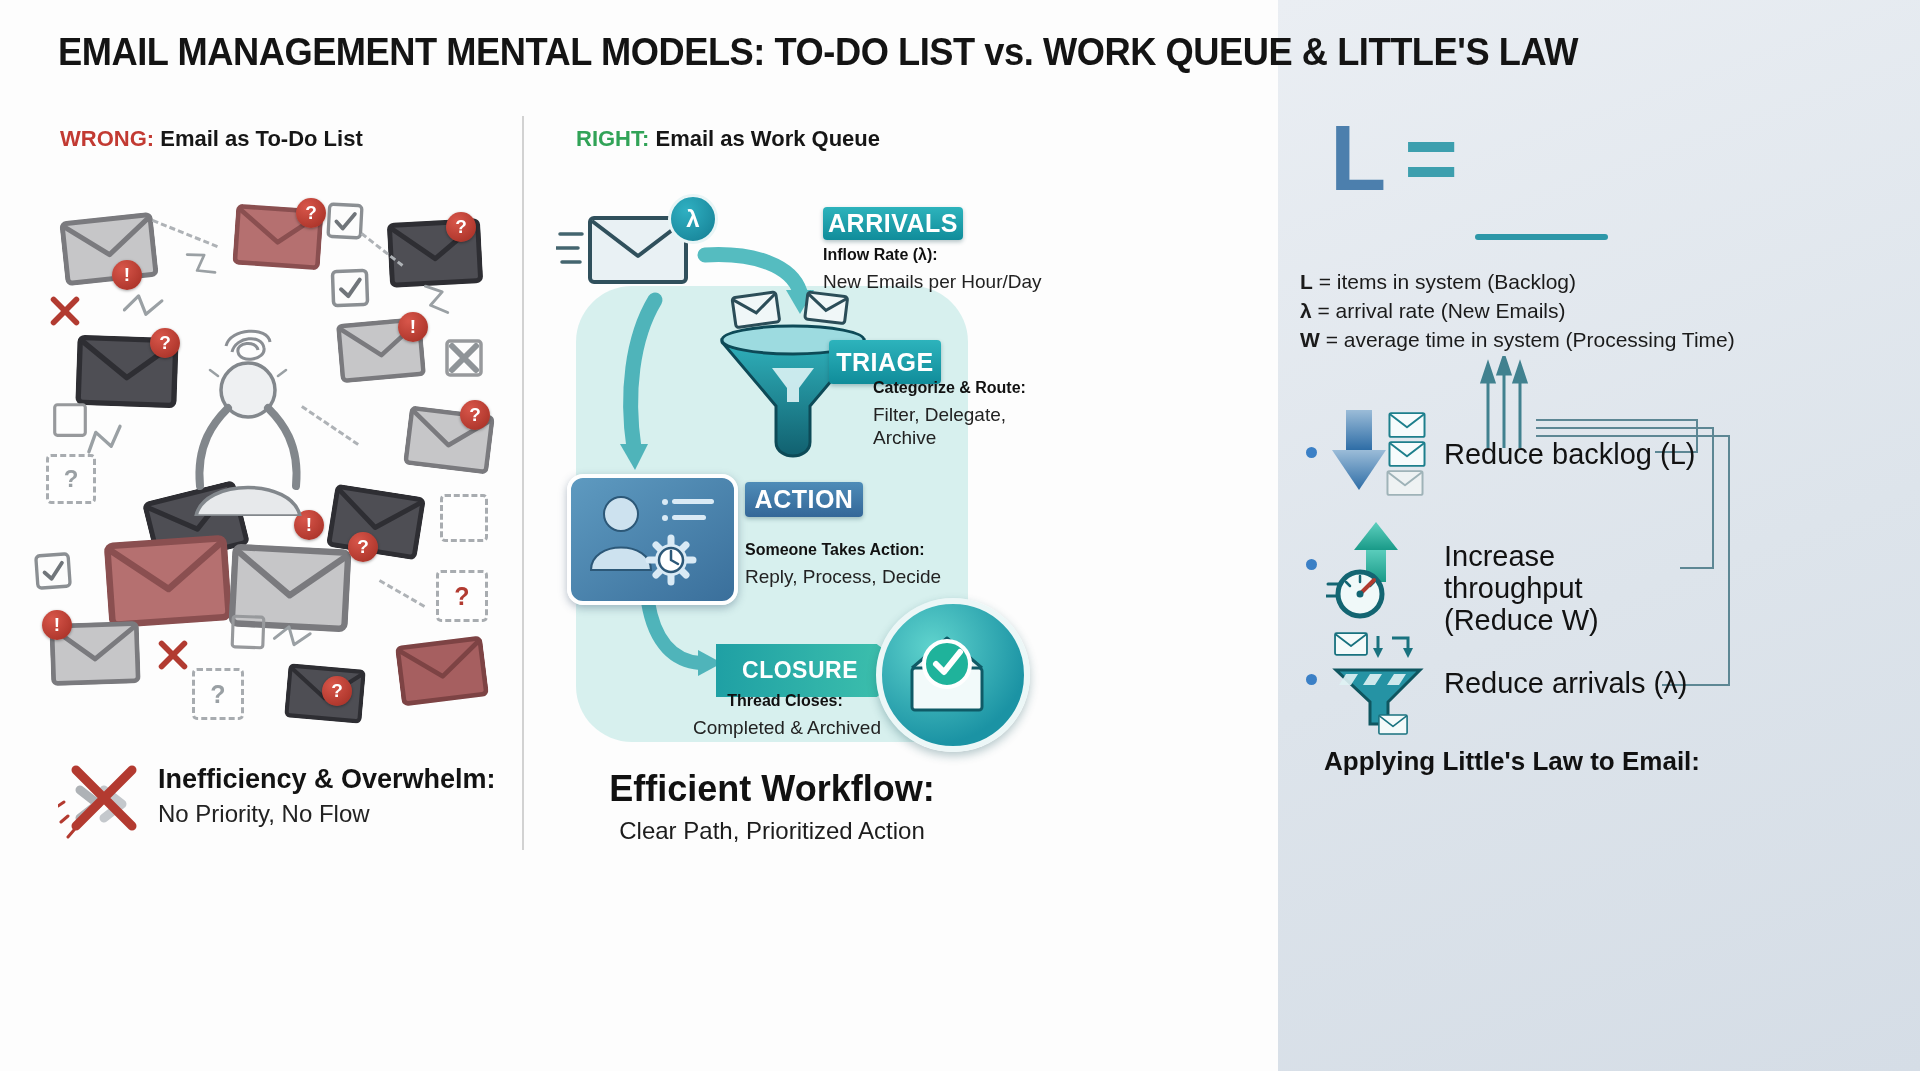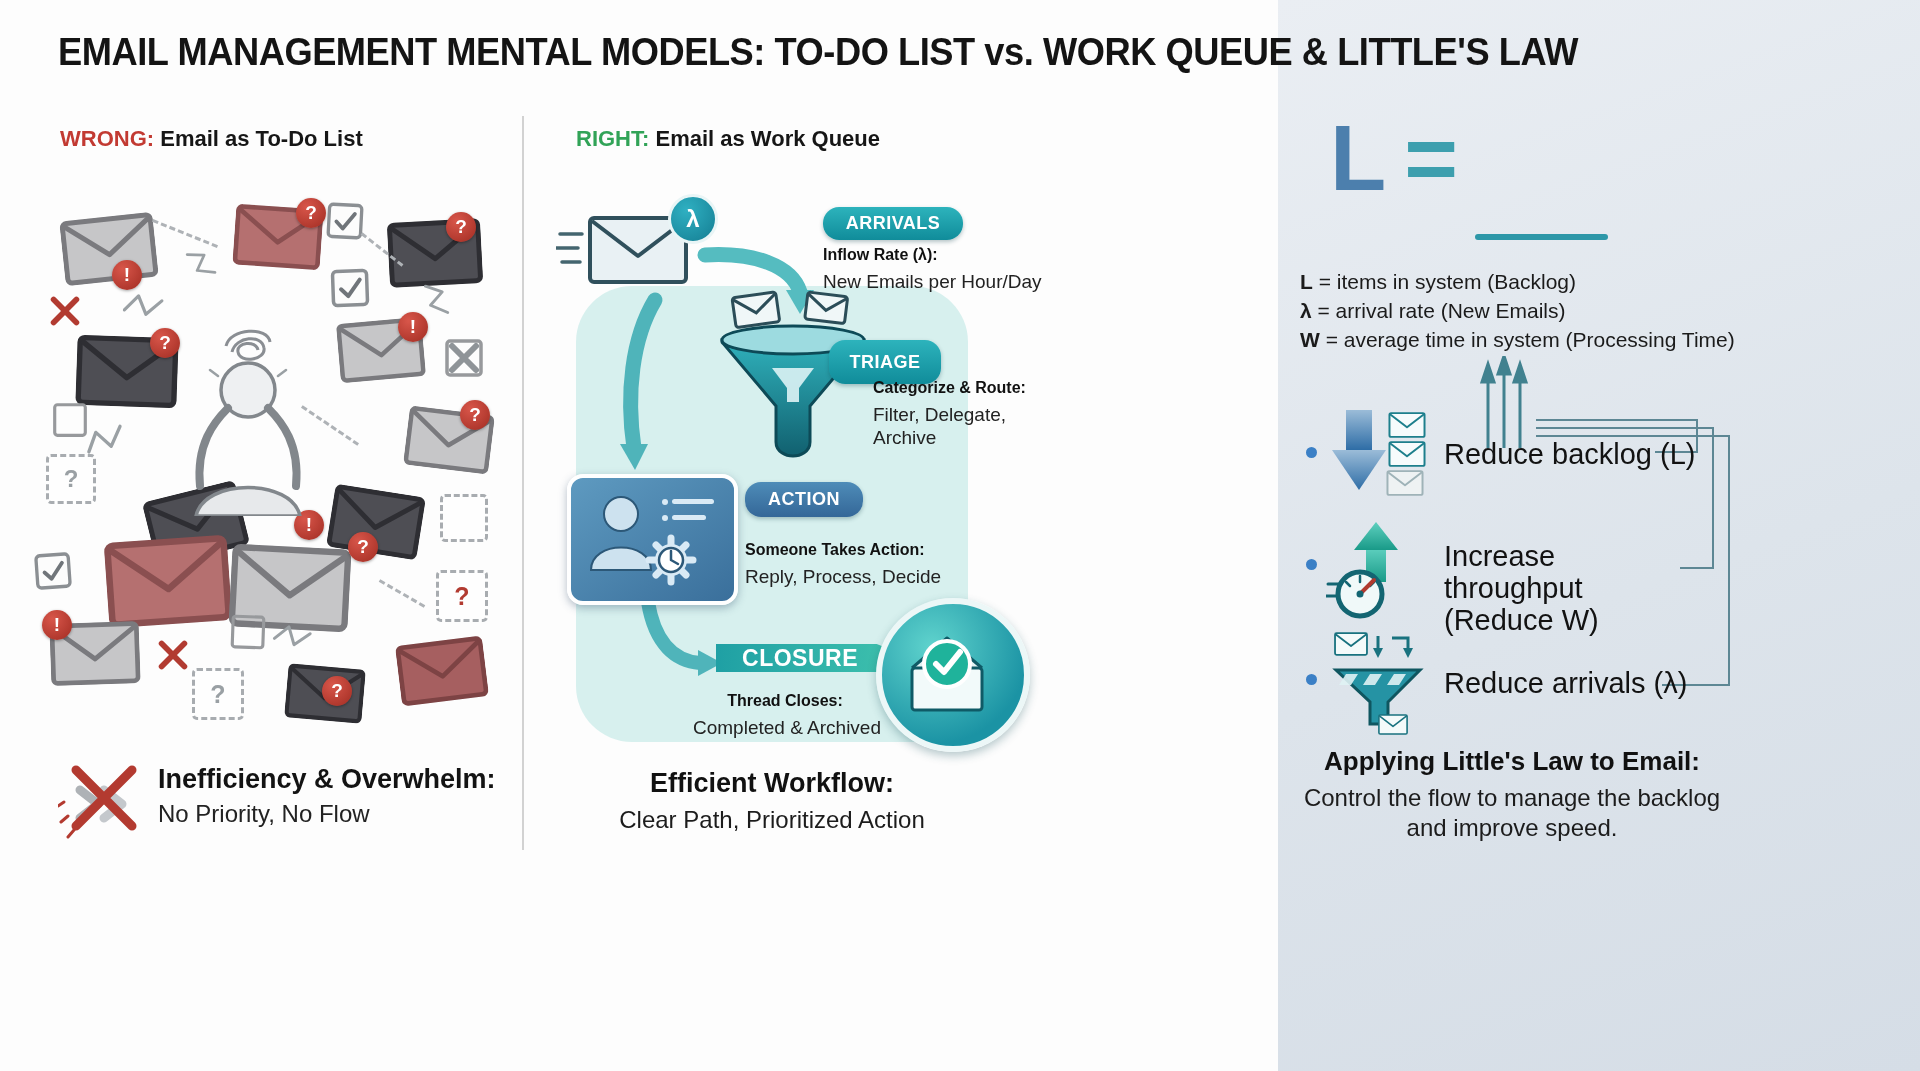--- a/index.html
+++ b/index.html
@@ -19,29 +19,29 @@
           background:radial-gradient(circle at 35% 30%,#d8564a,#a12c22);
           color:#fff;font-weight:700;font-size:19px;display:flex;align-items:center;justify-content:center;
           box-shadow:0 1px 3px rgba(0,0,0,.35)}
   .dashbox{position:absolute;border:3px dashed #a8acb0;border-radius:5px;color:#9aa0a4;font-weight:700;
            display:flex;align-items:center;justify-content:center;background:rgba(255,255,255,.55)}
   .dashbox.redq{color:#b23b31}
   .dashline{position:absolute;border-top:3px dashed #aeb2b6;height:0}
   
   .qpanel{left:576px;top:286px;width:392px;height:456px;border-radius:56px;background:#d7f0ee}
   .badge{position:absolute;display:flex;align-items:center;justify-content:center;color:#fff;font-weight:700;
-         font-size:18px;border-radius:16px;box-shadow:0 2px 4px rgba(10,60,70,.3);letter-spacing:.5px}
+         font-size:25px;border-radius:4px;box-shadow:0 2px 4px rgba(10,60,70,.3);letter-spacing:.5px}
   .teal-badge{background:linear-gradient(180deg,#2db3bc,#108c9a)}
   .blue-badge{background:linear-gradient(180deg,#4e8cb8,#346798)}
   .lbl-b{position:absolute;font-size:16px;font-weight:700;color:#111;white-space:nowrap}
   .lbl-r{position:absolute;font-size:19px;color:#222;line-height:23px}
   .lam{left:668px;top:194px;width:44px;height:44px;border-radius:50%;
        background:radial-gradient(circle at 35% 30%,#2fb0c2,#147d92);border:3px solid #e9f5f6;
        color:#fff;font-weight:700;font-size:24px;display:flex;align-items:center;justify-content:center}
-  .closure{left:716px;top:644px;width:168px;height:28px;color:#fff;font-weight:700;font-size:23px;
+  .closure{left:716px;top:644px;width:168px;height:53px;color:#fff;font-weight:700;font-size:23px;
            display:flex;align-items:center;justify-content:center;padding-right:28px;letter-spacing:.5px;
            background:linear-gradient(90deg,#1fa0a4,#41c4ae);
            clip-path:polygon(0 0,82% 0,100% 50%,82% 100%,0 100%)}
   .done{left:876px;top:598px;width:142px;height:142px;border-radius:50%;
         background:radial-gradient(circle at 35% 30%,#5fd3cd,#1b93a4 72%);
         border:6px solid #ecf7f7;box-shadow:0 4px 10px rgba(20,80,90,.3)}
   .midfoot{left:562px;top:768px;width:420px;text-align:center}
   
   .lawbg{left:1278px;top:0;width:642px;height:1071px;
          background:linear-gradient(160deg,#eaeef3 0%,#dde4eb 55%,#d5dde6 100%)}
@@ -322,21 +322,21 @@
   <div class="abs done">
     <svg width="130" height="130" viewBox="0 0 130 130">
       <path d="M30 64 L65 34 L100 64" fill="#e2f3f4" stroke="#0f5a66" stroke-width="3" stroke-linejoin="round"></path>
       <rect x="30" y="64" width="70" height="42" rx="3" fill="#f2fafa" stroke="#0f5a66" stroke-width="3"></rect>
       <circle cx="65" cy="60" r="23" fill="#1fb39b" stroke="#ffffff" stroke-width="4"></circle>
       <path d="M54 60 L62 68 L78 48" fill="none" stroke="#ffffff" stroke-width="6" stroke-linecap="round" stroke-linejoin="round"></path>
     </svg>
   </div>
 
   <div class="abs midfoot">
-    <div class="ft-b" style="font-size:27px">Efficient Workflow:</div>
+    <div class="ft-b" style="font-size:36px">Efficient Workflow:</div>
     <div class="ft-r">Clear Path, Prioritized Action</div>
   </div>
 
   <div class="abs formula">
     <span class="f-l">L</span>
     <span class="f-eq">=</span>
   </div>
   <div class="abs underl"></div>
 
   <div class="leg" style="top:270px">
@@ -415,16 +415,15 @@
     <path d="M4 40 L88 40 L56 72 L56 94 L38 94 L38 72 Z" fill="#2593a4" stroke="#0f5660" stroke-width="3"></path>
     <path d="M14 44 L26 44 L19 55 L7 55 Z M38 44 L50 44 L43 55 L31 55 Z M62 44 L74 44 L67 55 L55 55 Z" fill="#dff2f4" opacity=".9"></path>
     <g style="--f:#f4fafa;--s:#19727f">
         <use href="#sym-env" x="46" y="84" width="30" height="21"></use>
       </g>
   </svg>
   <div class="strat" style="top:667px">Reduce arrivals (λ)</div>
 
   <div class="abs rfoot">
     <div class="ft-b">Applying Little's Law to Email:</div>
-    <div class="ft-r">Control the flow to manage the backlog and improve speed.</div>
   </div>
 
 </div>
 
 </body></html>

